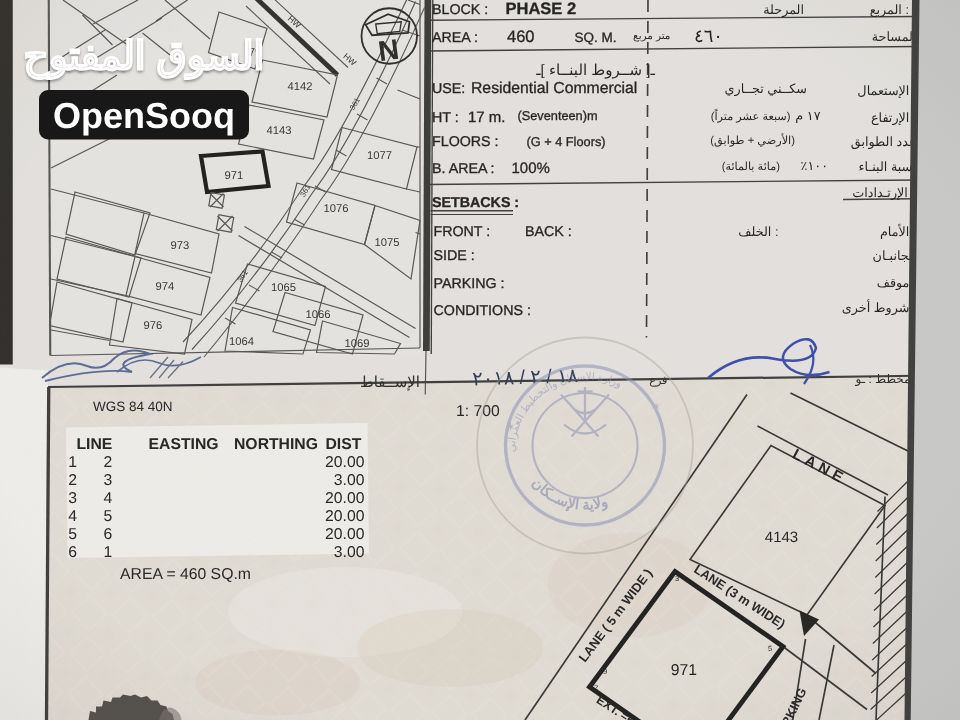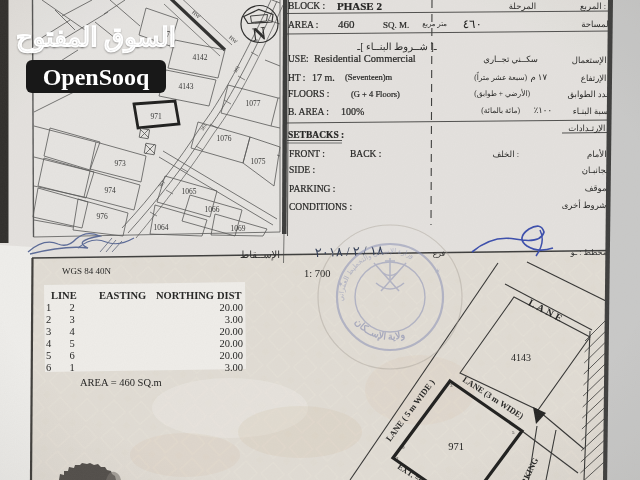--- a/index.html
+++ b/index.html
@@ -1,17 +1,17 @@
 <!DOCTYPE html>
 <html><head>
 <meta charset="utf-8">
 <style>
 html,body{margin:0;padding:0;}
 body{width:640px;height:480px;overflow:hidden;font-family:"Liberation Sans",sans-serif;}
-#stage{position:relative;width:640px;height:480px;background:#cdcdcd;font-family:Liberation Serif, serif;}
+#stage{position:relative;width:640px;height:480px;background:#cdcdcd;}
 svg{position:absolute;left:0;top:0;}
 </style>
 </head>
 <body>
 <div id="stage">
 <svg width="640" height="480" viewBox="0 0 640 480" xmlns="http://www.w3.org/2000/svg">
 <defs>
 
 <pattern id="lat" width="27" height="27" patternUnits="userSpaceOnUse" patternTransform="rotate(3)">
 <rect width="27" height="27" fill="#e5e0d9"></rect>

